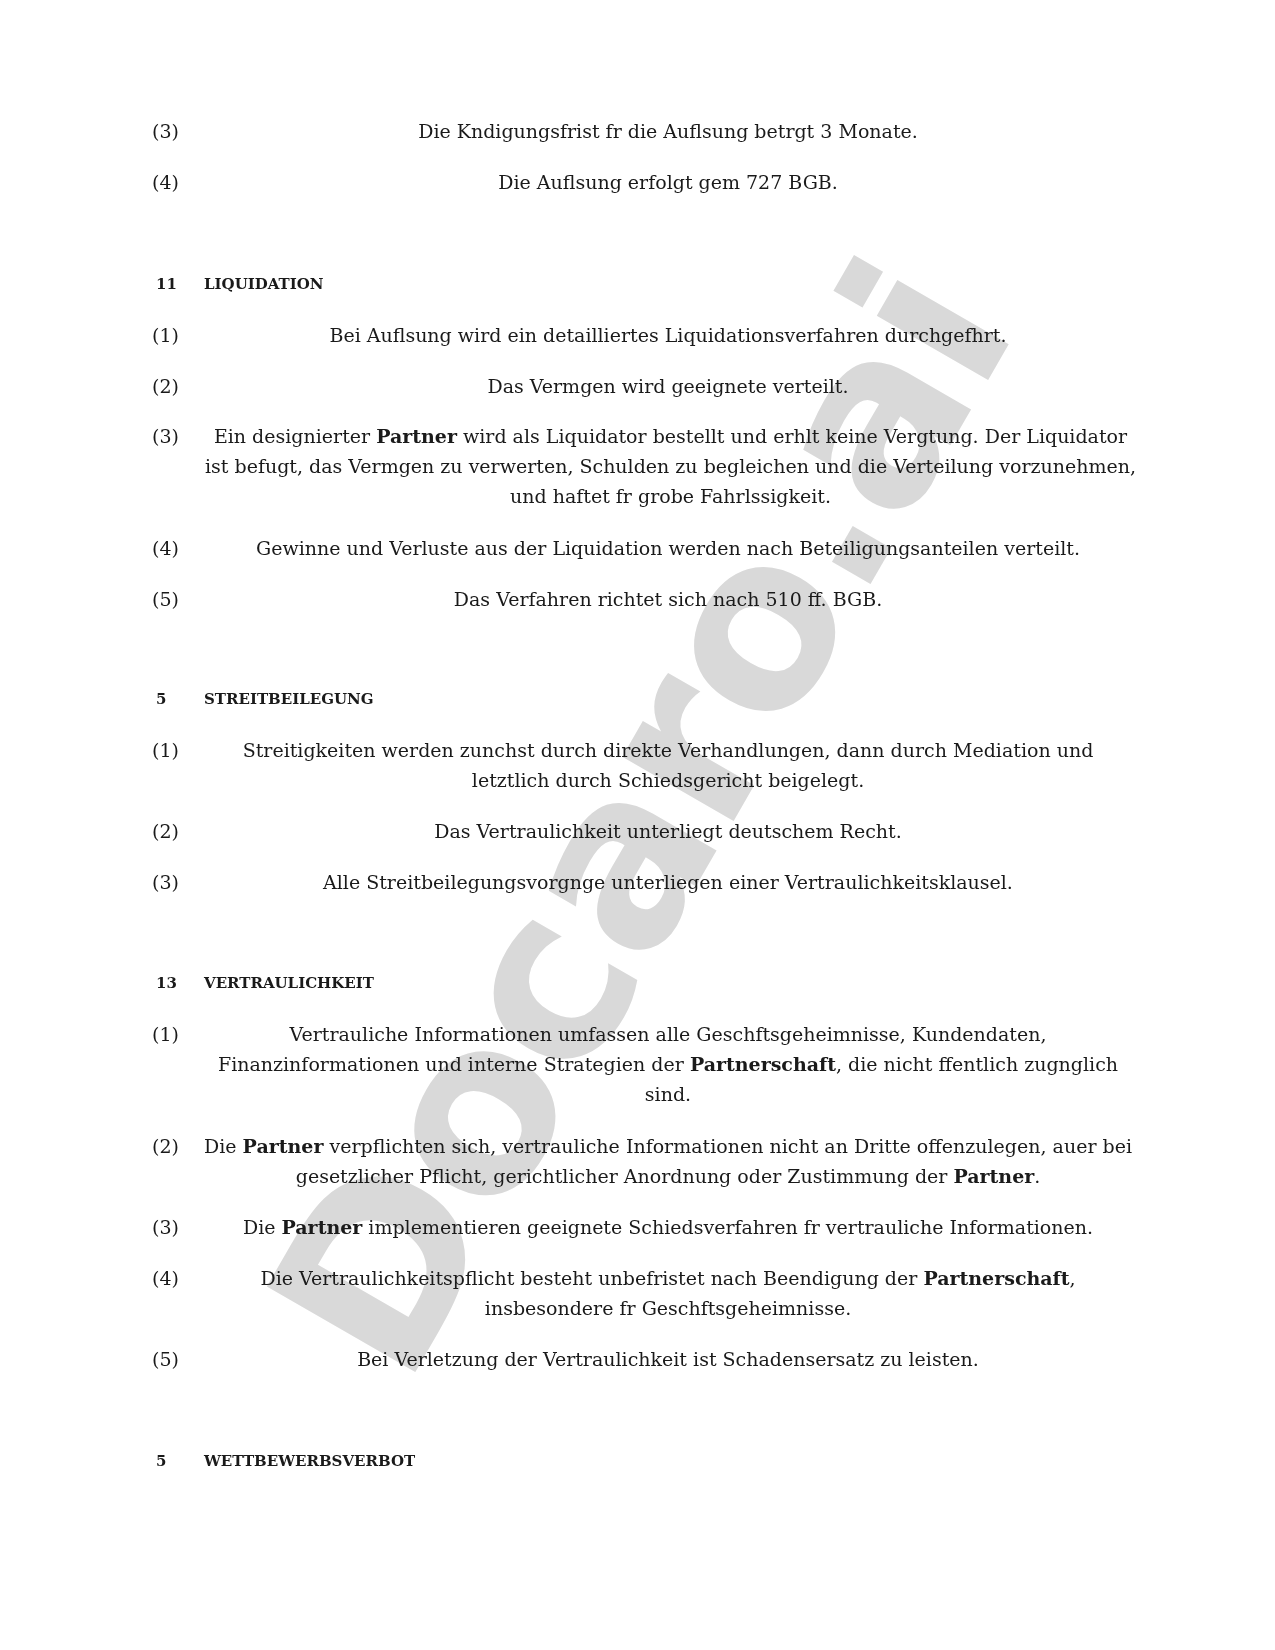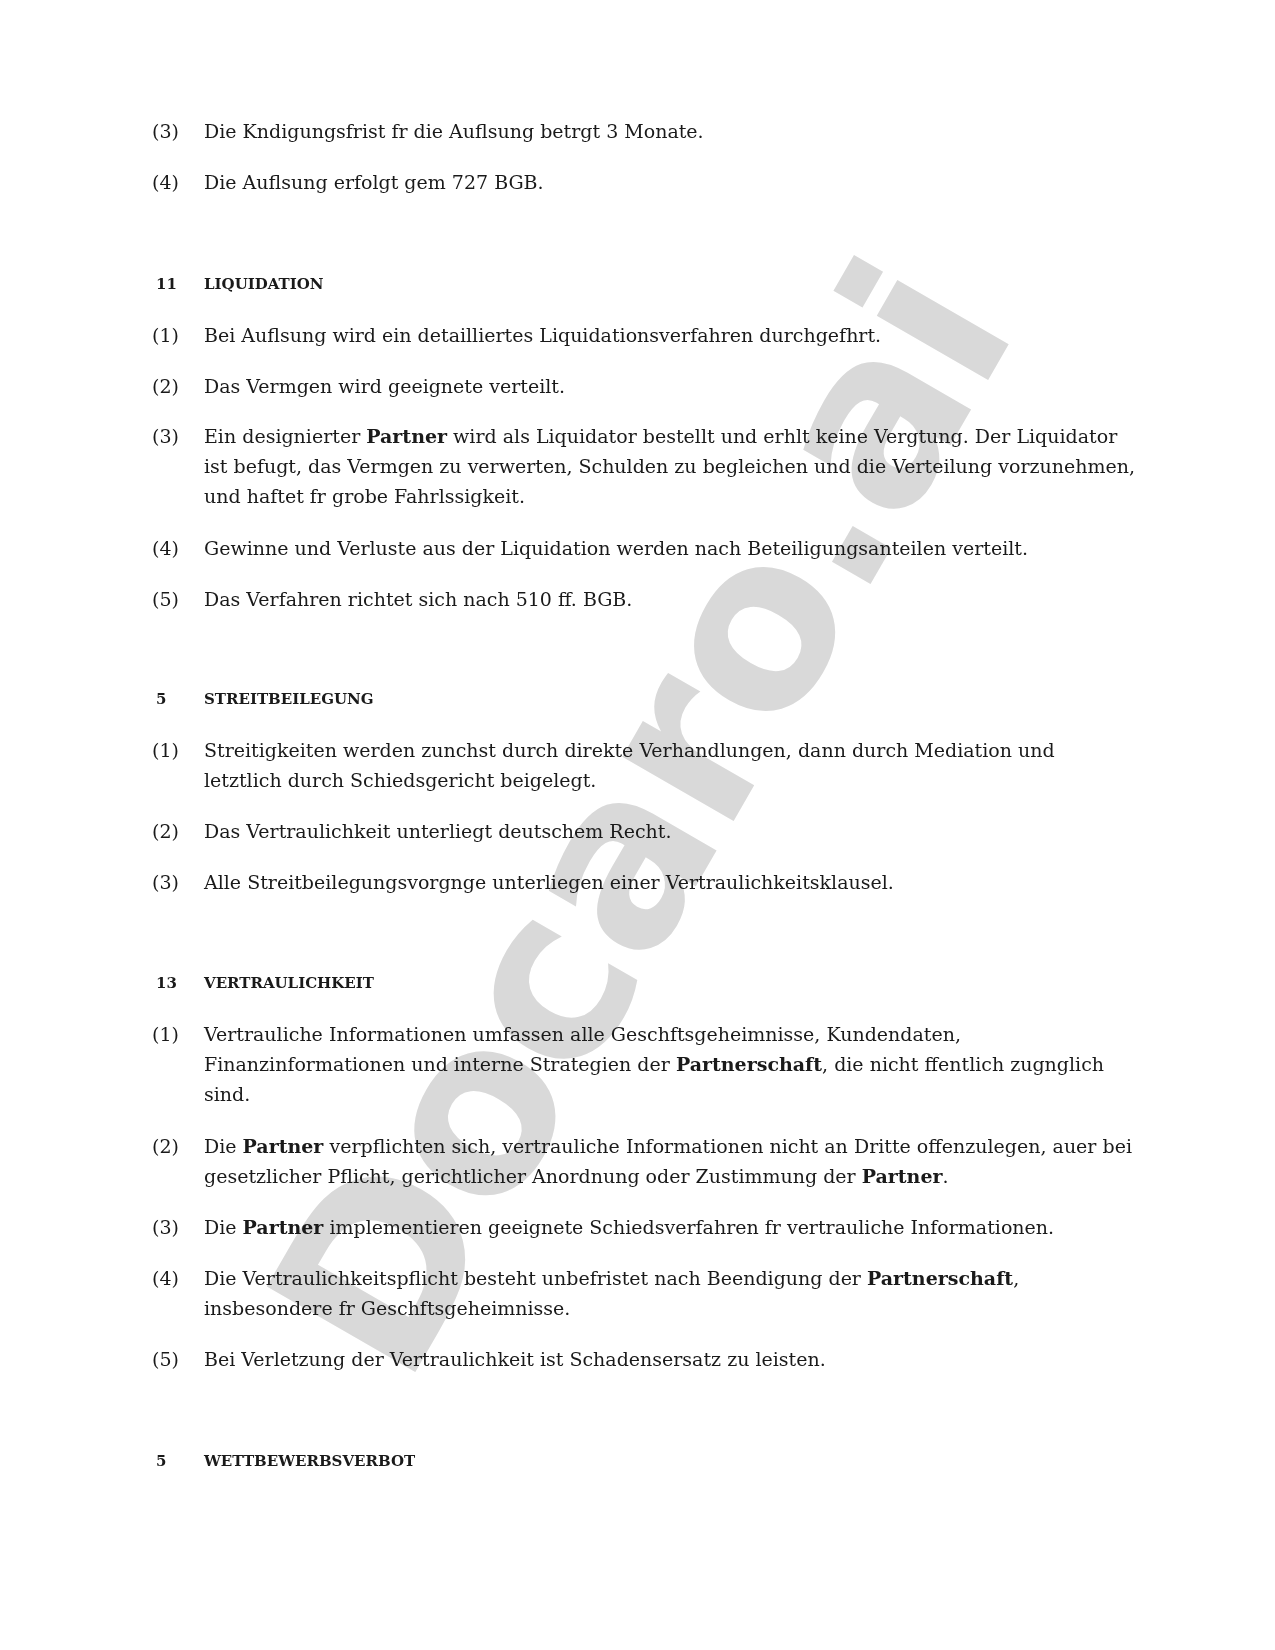--- a/index.html
+++ b/index.html
@@ -15,21 +15,21 @@
     font-family: "DejaVu Sans", "Liberation Sans", sans-serif;
     font-weight: bold; font-size: 235px; letter-spacing: -4px;
     color: #d9d9d9; white-space: nowrap; z-index: 0; user-select: none;
   }
   .content { position: absolute; left: 0; top: 0; width: 1275px; z-index: 1; }
   .item {
     position: absolute; left: 152px; width: 980px;
     font-size: 19px; line-height: 30px; display: flex;
   }
   .num { width: 52px; flex: 0 0 52px; }
-  .txt { flex: 1; }
+  .txt { flex: 1; text-align: center; }
   .heading {
     position: absolute; left: 156px; font-size: 15px; font-weight: bold;
     line-height: 30px; display: flex;
   }
   .heading .hnum { width: 48px; flex: 0 0 48px; }
   b { font-weight: bold; }
 </style>
 </head>
 <body>
 

